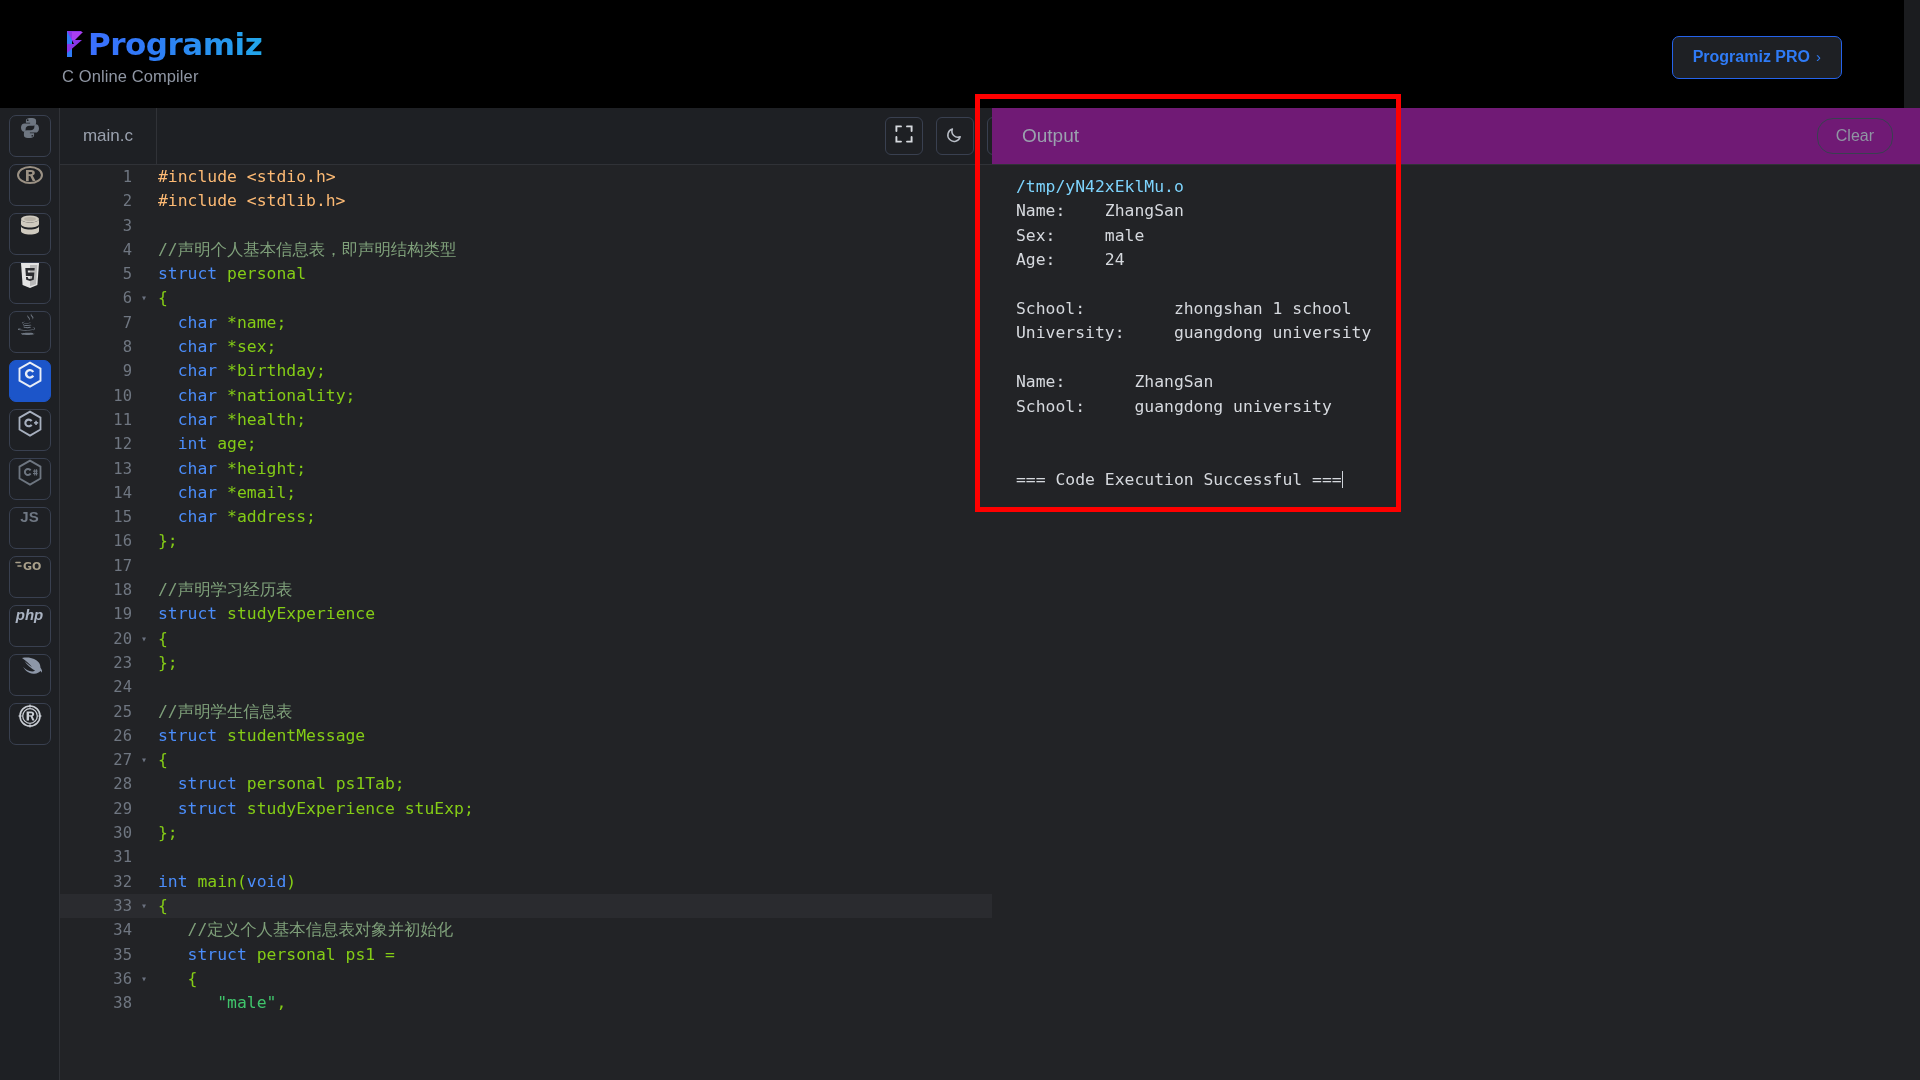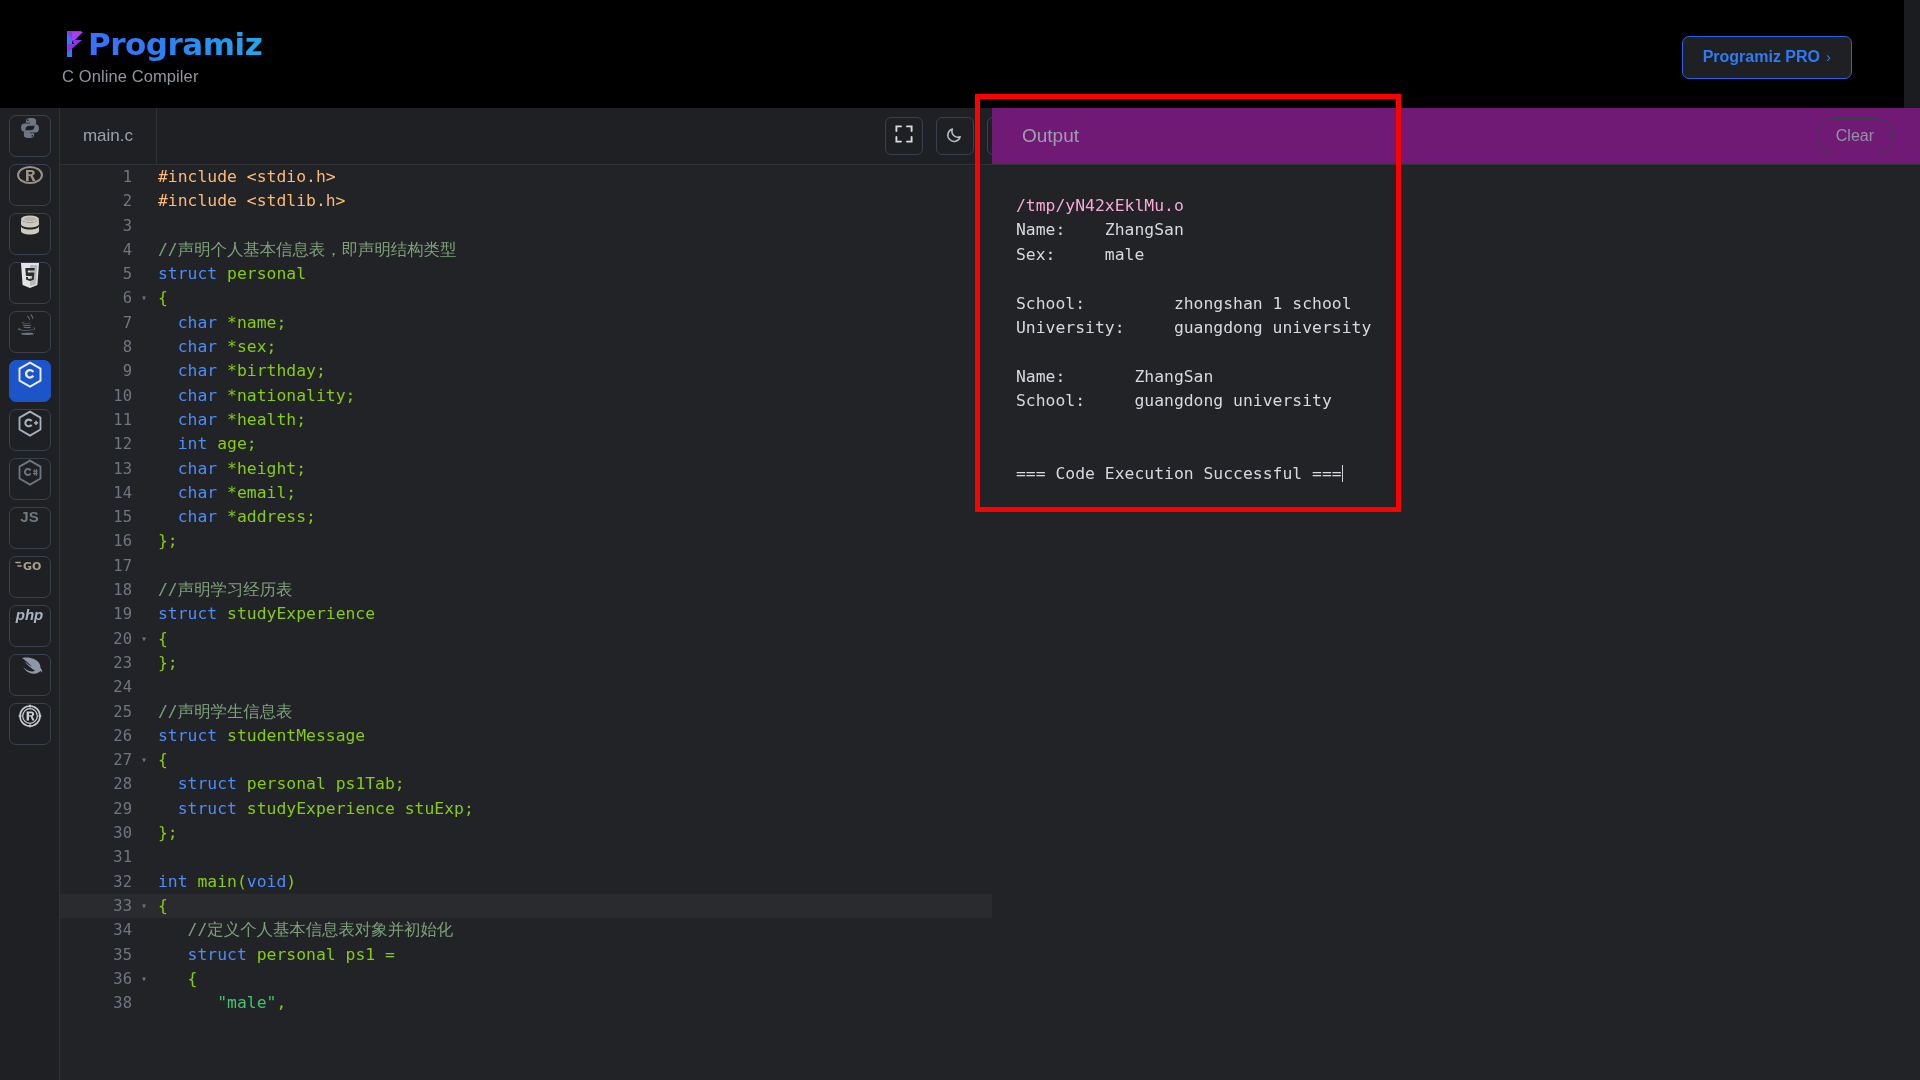--- a/index.html
+++ b/index.html
@@ -18,21 +18,21 @@
   .logo-mark { width:26px; height:34px; position:relative; margin-right:0px; }
   .logo-word {
     font-size:31px; font-weight:bold; letter-spacing:-0.5px;
     background:linear-gradient(90deg,#3b6fff 0%,#2f7bf6 35%,#22a7ea 100%);
     -webkit-background-clip:text; background-clip:text; color:transparent;
     font-family:"DejaVu Sans", sans-serif;
   }
   .sub-title { margin-top:5px; font-size:16.5px; color:#8f96a3; letter-spacing:0.1px; }
 
   .pro-btn {
-    position:absolute; right:52px; top:36px;
+    position:absolute; right:62px; top:36px;
     padding:11px 20px 12px 20px;
     border:1px solid #2563eb; border-radius:7px;
     color:#2f7bf6; font-size:16px; font-weight:bold;
     background:#1e2024; cursor:pointer; white-space:nowrap;
   }
   .pro-btn .chev { margin-left:6px; font-weight:normal; font-size:15px; }
 
   
   .rail { position:absolute; left:0; top:108px; width:60px; height:972px; background:#1e2024; border-right:1px solid #303237; }
   .rail-item {
@@ -100,21 +100,21 @@
     border:1px solid #394050; border-radius:16px;
     display:flex; align-items:center; justify-content:center;
     color:#8f96a3; font-size:16px; cursor:pointer;
   }
   .output-body {
     position:absolute; left:24px; top:57px; width:904px; height:915px;
     font-family:"DejaVu Sans Mono", monospace; font-size:16.4px;
     color:#d6d9de; padding-top:10px;
   }
   .out-line { height:24.4px; line-height:24.4px; white-space:pre; }
-  .out-path { color:#f9a8d4;margin-top:19px; }
+  .out-path { color:#7dd3fc; }
   .caret { display:inline-block; width:1px; height:17px; background:#cfd3d9; vertical-align:-3px; }
 
   
   .red-box {
     position:absolute; left:975px; top:94px; width:426px; height:418px;
     border:5px solid #ff0000; pointer-events:none;
   }
 </style>
 </head>
 <body>
@@ -369,20 +369,21 @@
       <div class="output-title">Output</div>
       <div class="clear-btn">
         <span>Clear</span>
       </div>
     </div>
     <div class="output-body">
       <div id="out-lines">
           <div class="out-line out-path">/tmp/yN42xEklMu.o</div>
           <div class="out-line ">Name:    ZhangSan</div>
           <div class="out-line ">Sex:     male</div>
+          <div class="out-line ">Age:     24</div>
           <div class="out-line "></div>
           <div class="out-line ">School:         zhongshan 1 school</div>
           <div class="out-line ">University:     guangdong university</div>
           <div class="out-line "></div>
           <div class="out-line ">Name:       ZhangSan</div>
           <div class="out-line ">School:     guangdong university</div>
           <div class="out-line "></div>
           <div class="out-line "></div>
           <div class="out-line ">=== Code Execution Successful ===<span class="caret"></span></div>
         </div>

